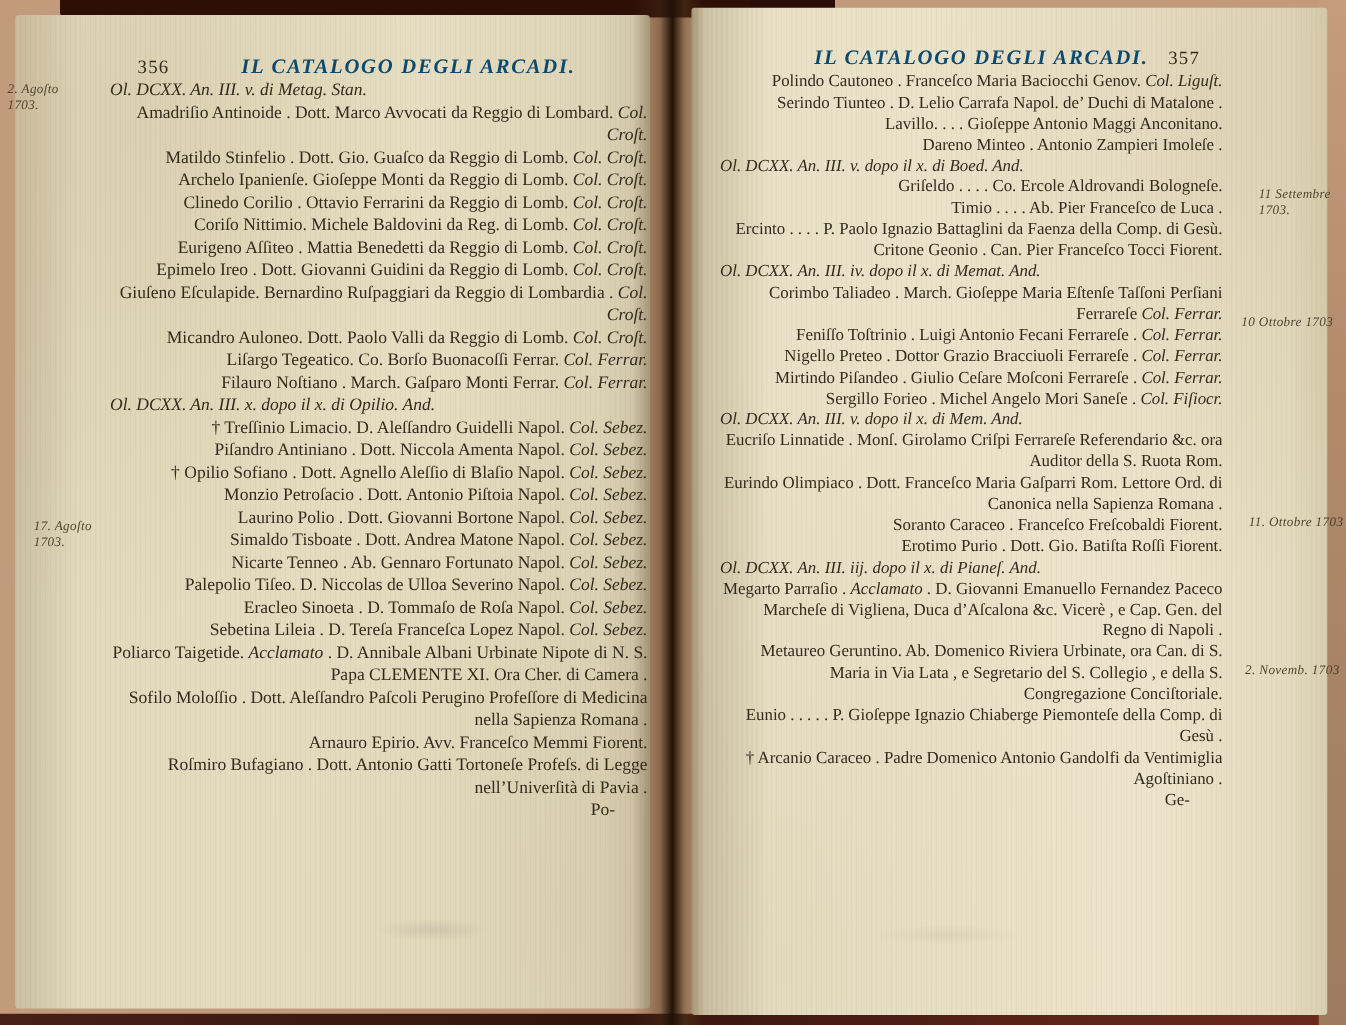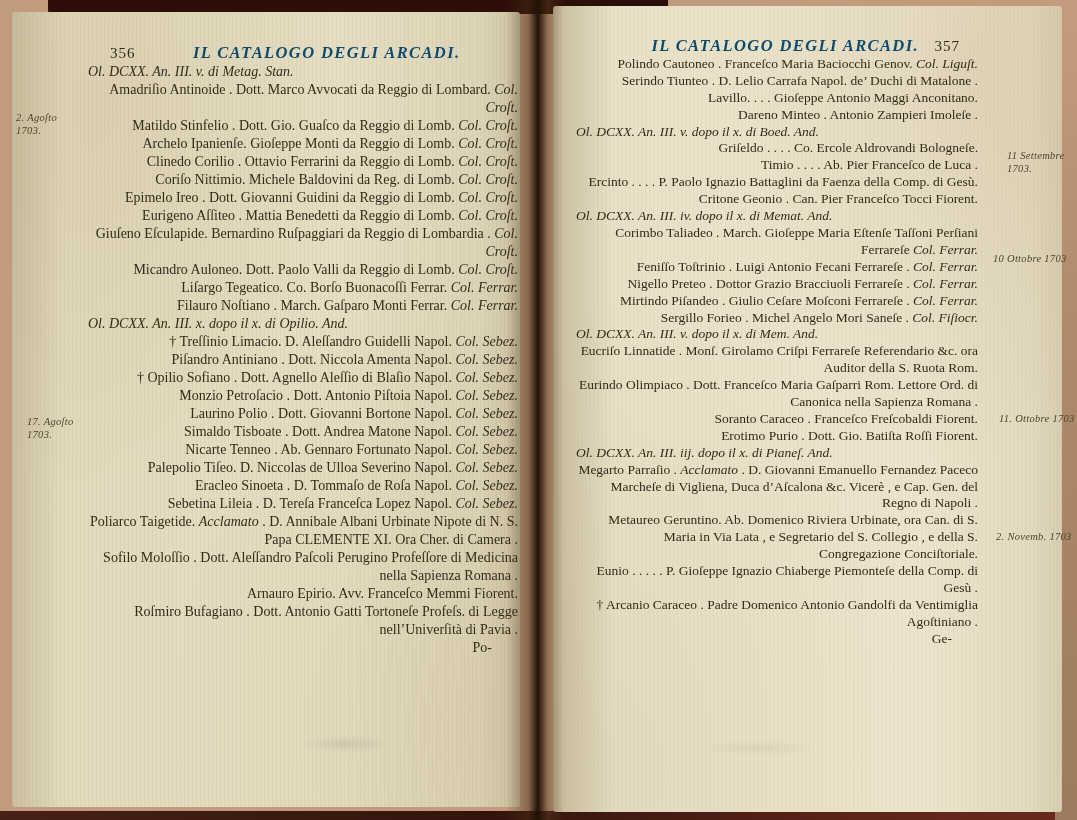--- a/index.html
+++ b/index.html
@@ -57,21 +57,21 @@
   .entry{margin:0;padding-left:22px;text-indent:-22px;text-align:right;}
   .section-line{margin:0;text-align:left;font-style:italic;}
   .it{font-style:italic;}
 
   .catchword{margin:0;text-align:right;padding-right:26px;}
 
   .margin-note{
     position:absolute;font-style:italic;font-size:10.5px;line-height:12.5px;
     color:#4e4430;letter-spacing:.3px;
   }
-  .mn-l1{left:16px;top:66px;width:62px;margin-top:46px;}
+  .mn-l1{left:6px;top:66px;width:62px;}
   .mn-l2{left:1px;top:416px;width:66px;margin-left:26px;}
   .mn-r1{left:1007px;top:150px;width:64px;}
   .mn-r2{left:993px;top:253px;width:84px;white-space:nowrap;}
   .mn-r3{left:999px;top:413px;width:84px;white-space:nowrap;}
   .mn-r4{left:996px;top:531px;width:84px;white-space:nowrap;}
 
   .smudge{position:absolute;border-radius:50%;pointer-events:none;}
   .smudge-1{left:300px;top:735px;width:90px;height:18px;background:radial-gradient(ellipse, rgba(70,80,90,.12), rgba(0,0,0,0) 70%);}
   .smudge-2{left:700px;top:740px;width:120px;height:16px;background:radial-gradient(ellipse, rgba(90,85,70,.08), rgba(0,0,0,0) 70%);}
 </style>
@@ -92,22 +92,22 @@
     <span class="folio">356</span>
     <span class="rtitle">IL CATALOGO DEGLI ARCADI.</span>
   </div>
   <div id="left-content">
       <p class="section-line"><span class="it">Ol. DCXX. An. III. v. di Metag. Stan.</span></p>
       <p class="entry"><span>Amadriſio Antinoide . Dott. Marco Avvocati da Reggio di Lombard. </span><span class="it">Col. Croſt.</span></p>
       <p class="entry"><span>Matildo Stinfelio . Dott. Gio. Guaſco da Reggio di Lomb. </span><span class="it">Col. Croſt.</span></p>
       <p class="entry"><span>Archelo Ipanienſe. Gioſeppe Monti da Reggio di Lomb. </span><span class="it">Col. Croſt.</span></p>
       <p class="entry"><span>Clinedo Corilio . Ottavio Ferrarini da Reggio di Lomb. </span><span class="it">Col. Croſt.</span></p>
       <p class="entry"><span>Coriſo Nittimio. Michele Baldovini da Reg. di Lomb. </span><span class="it">Col. Croſt.</span></p>
+      <p class="entry"><span>Eurigeno Aſſiteo . Mattia Benedetti da Reggio di Lomb. </span><span class="it">Col. Croſt.</span></p>
       <p class="entry"><span>Epimelo Ireo . Dott. Giovanni Guidini da Reggio di Lomb. </span><span class="it">Col. Croſt.</span></p>
-      <p class="entry"><span>Eurigeno Aſſiteo . Mattia Benedetti da Reggio di Lomb. </span><span class="it">Col. Croſt.</span></p>
       <p class="entry"><span>Giuſeno Eſculapide. Bernardino Ruſpaggiari da Reggio di Lombardia . </span><span class="it">Col. Croſt.</span></p>
       <p class="entry"><span>Micandro Auloneo. Dott. Paolo Valli da Reggio di Lomb. </span><span class="it">Col. Croſt.</span></p>
       <p class="entry"><span>Liſargo Tegeatico. Co. Borſo Buonacoſſi Ferrar. </span><span class="it">Col. Ferrar.</span></p>
       <p class="entry"><span>Filauro Noſtiano . March. Gaſparo Monti Ferrar. </span><span class="it">Col. Ferrar.</span></p>
       <p class="section-line"><span class="it">Ol. DCXX. An. III. x. dopo il x. di Opilio. And.</span></p>
       <p class="entry"><span>† Treſſinio Limacio. D. Aleſſandro Guidelli Napol. </span><span class="it">Col. Sebez.</span></p>
       <p class="entry"><span>Piſandro Antiniano . Dott. Niccola Amenta Napol. </span><span class="it">Col. Sebez.</span></p>
       <p class="entry"><span>† Opilio Sofiano . Dott. Agnello Aleſſio di Blaſio Napol. </span><span class="it">Col. Sebez.</span></p>
       <p class="entry"><span>Monzio Petroſacio . Dott. Antonio Piſtoia Napol. </span><span class="it">Col. Sebez.</span></p>
       <p class="entry"><span>Laurino Polio . Dott. Giovanni Bortone Napol. </span><span class="it">Col. Sebez.</span></p>

